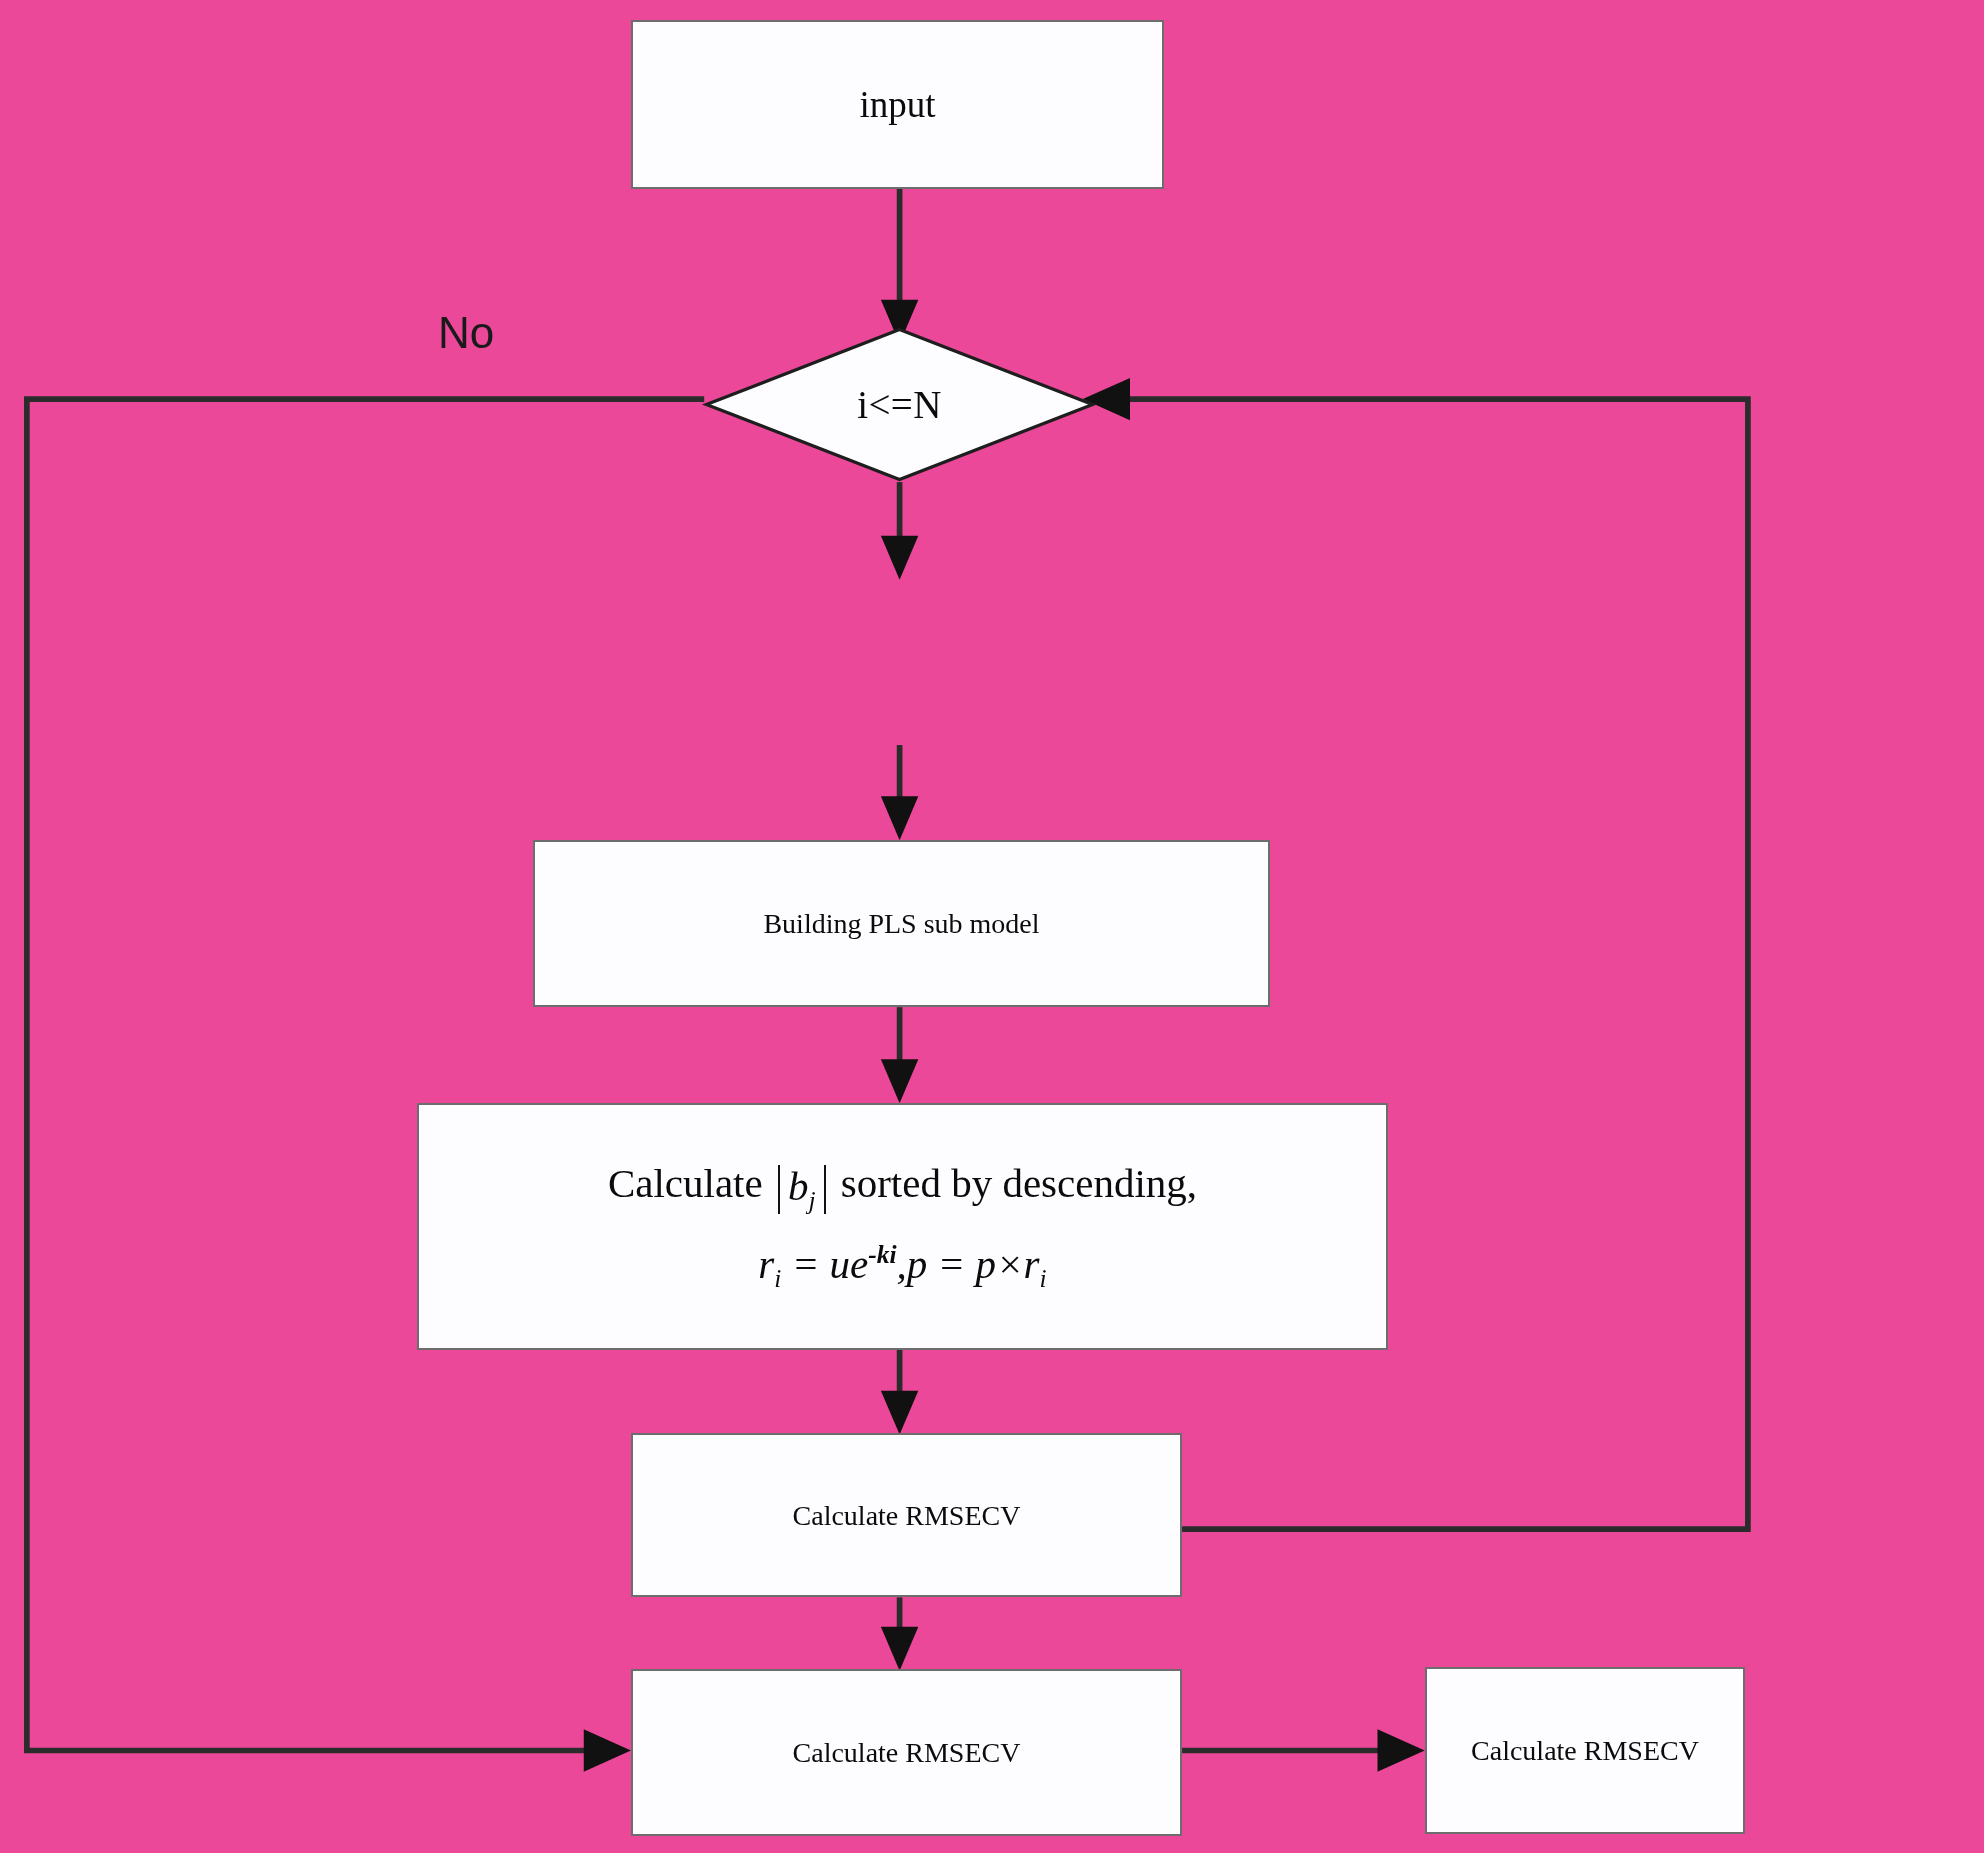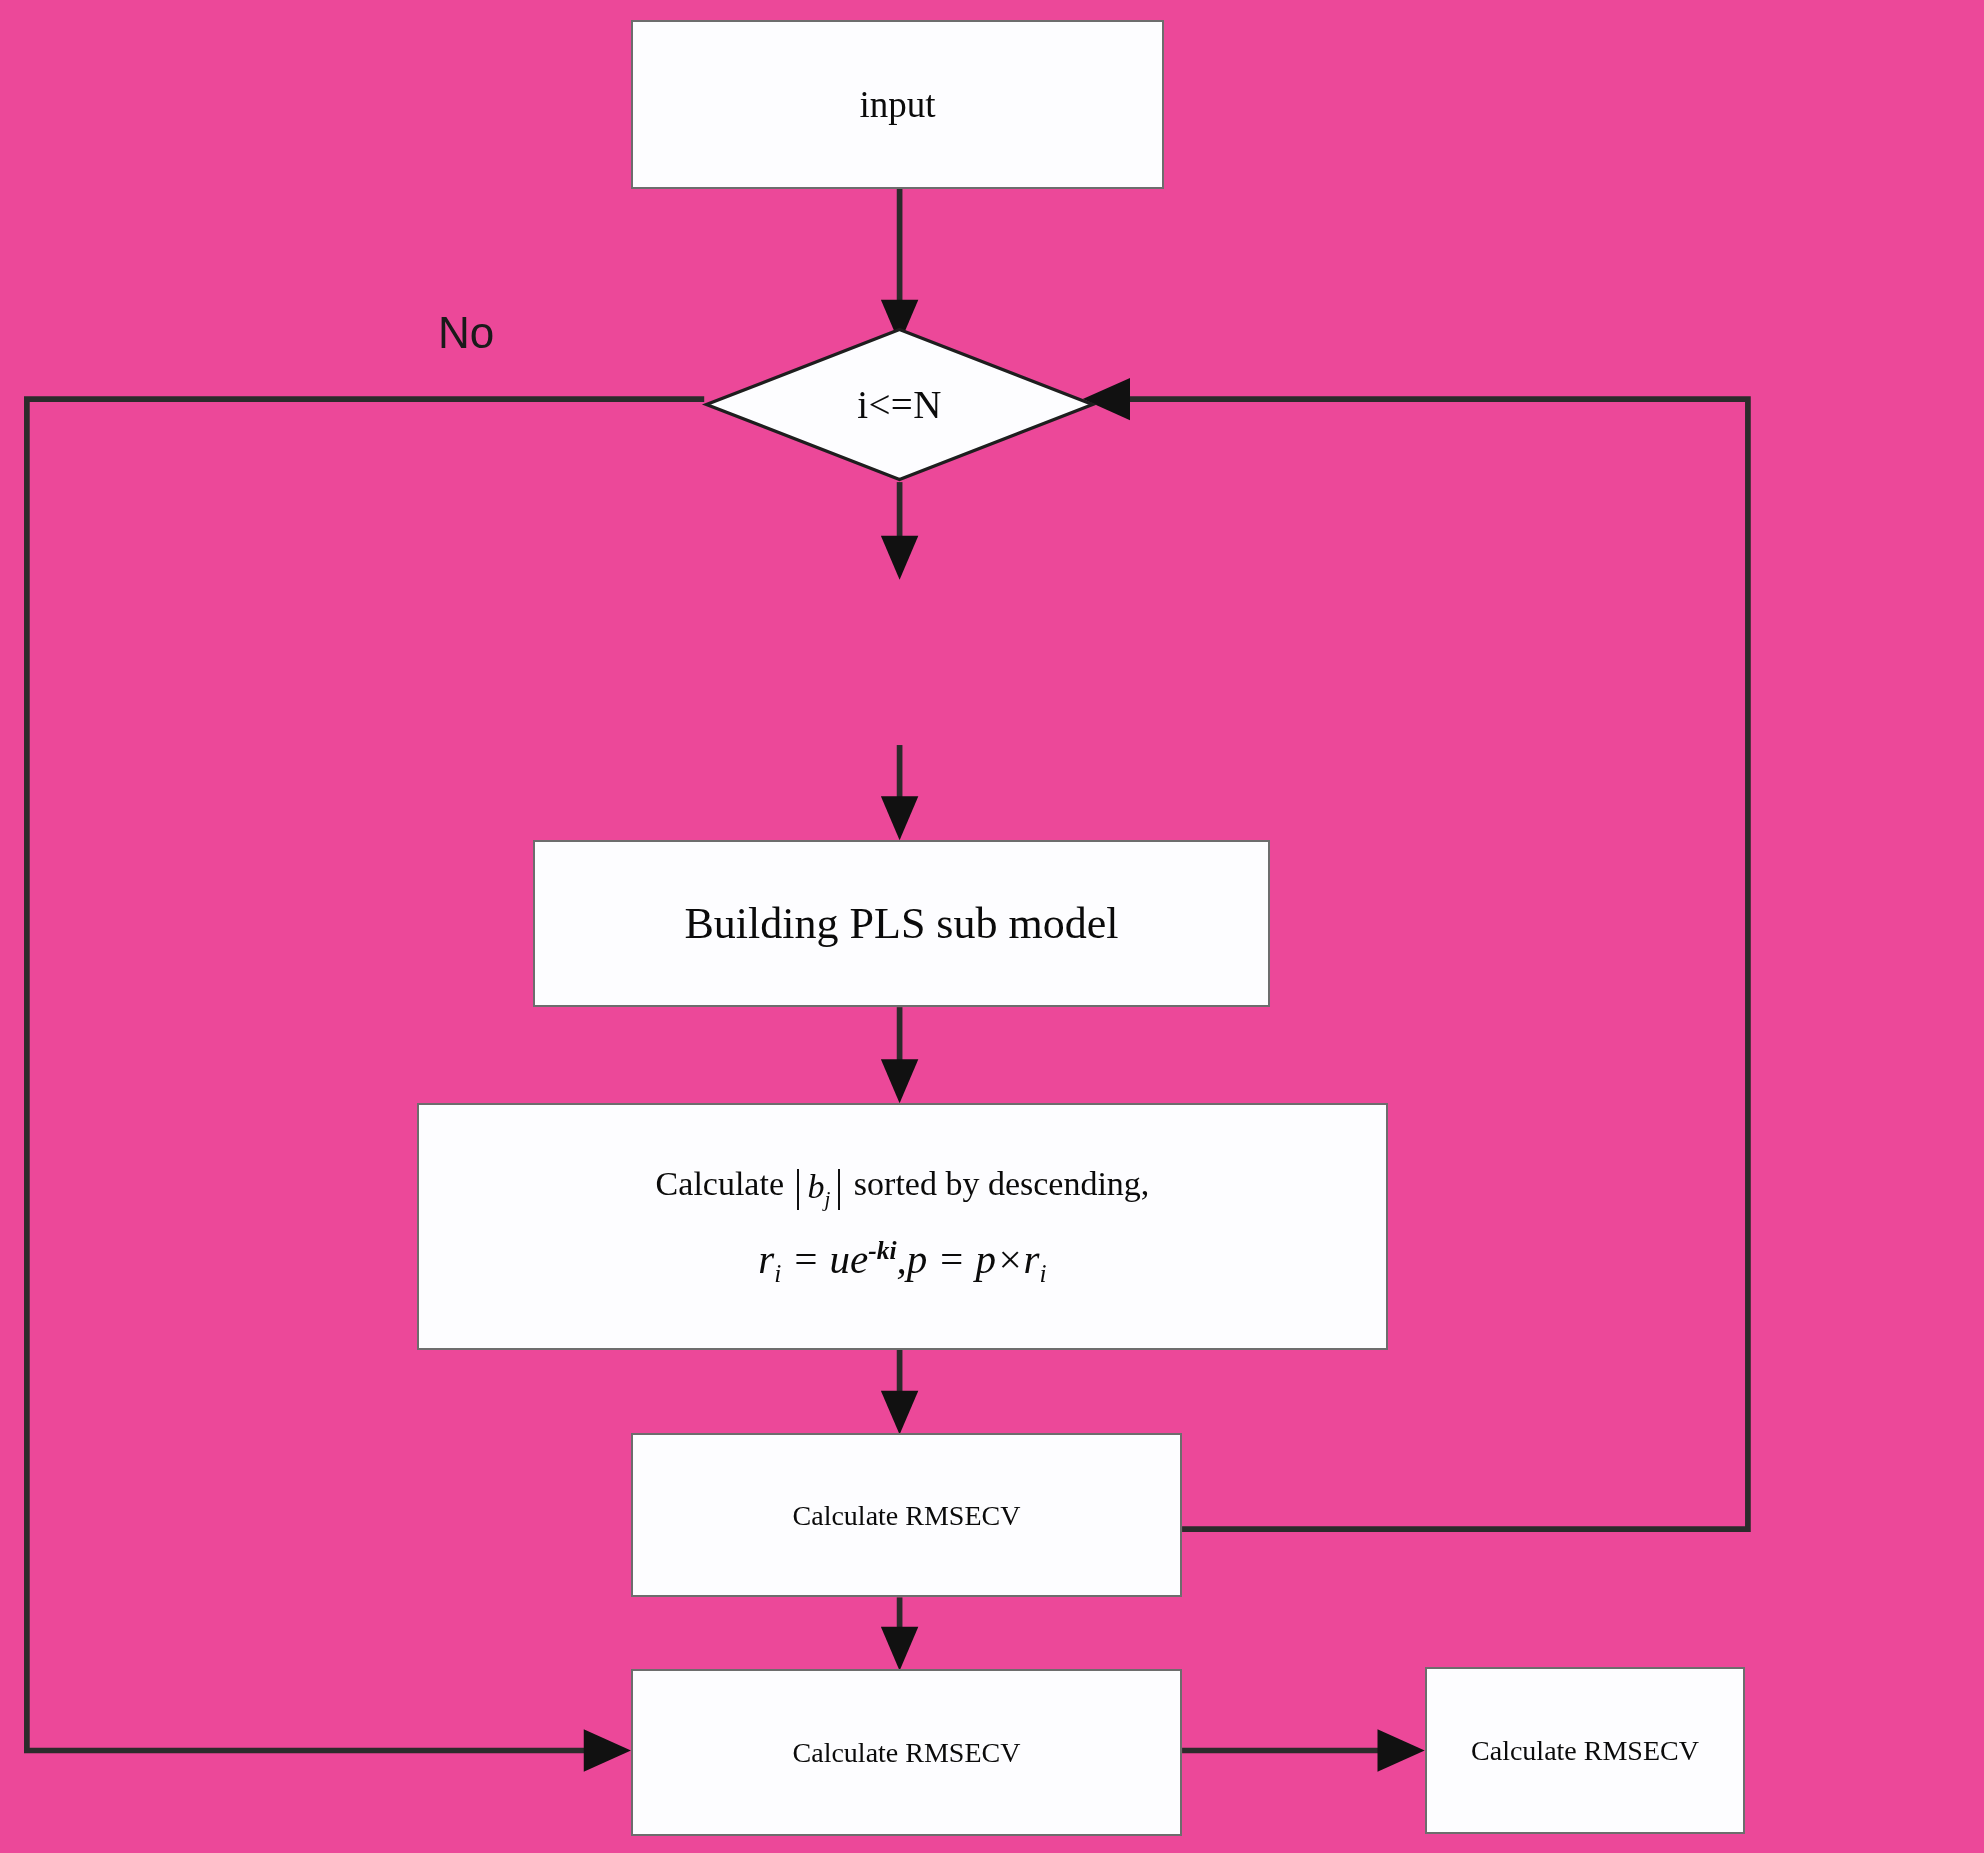--- a/index.html
+++ b/index.html
@@ -27,21 +27,21 @@
     color: #0b0b0b;
     line-height: 1.25;
   }
   .node .label {
     display: block;
     width: 100%;
     padding: 0 11.4px;
   }
   .node-input { font-size: 37px; }
   .node-mc    { font-size: 44px; }
-  .node-pls   { font-size: 44px; }
+  .node-pls   { font-size: 28px; }
   .node-rms   { font-size: 28px; }
   .node-calc  { font-size: 41px; }
 
   
   .diamond-wrap {
     position: absolute;
   }
   .diamond-wrap svg {
     position: absolute;
     left: 0;
@@ -79,21 +79,21 @@
 
   .freelabel {
     position: absolute;
     font-family: "Liberation Sans", "DejaVu Sans", sans-serif;
     font-size: 44px;
     color: #1a1a1a;
     white-space: nowrap;
   }
 
   
-  .formula-line1 { font-size: 34px; white-space: nowrap; }
+  .formula-line1 { font-size: 41px; white-space: nowrap; }
   .formula-line2 { font-size: 41px; white-space: nowrap; margin-top: 28px; font-style: italic; }
   .abs-bar {
     display: inline-block;
     border-left: 2.4px solid #111;
     border-right: 2.4px solid #111;
     padding: 0 8.1px;
     margin: 0 4.9px;
     font-style: italic;
     line-height: 1.05;
     position: relative;

